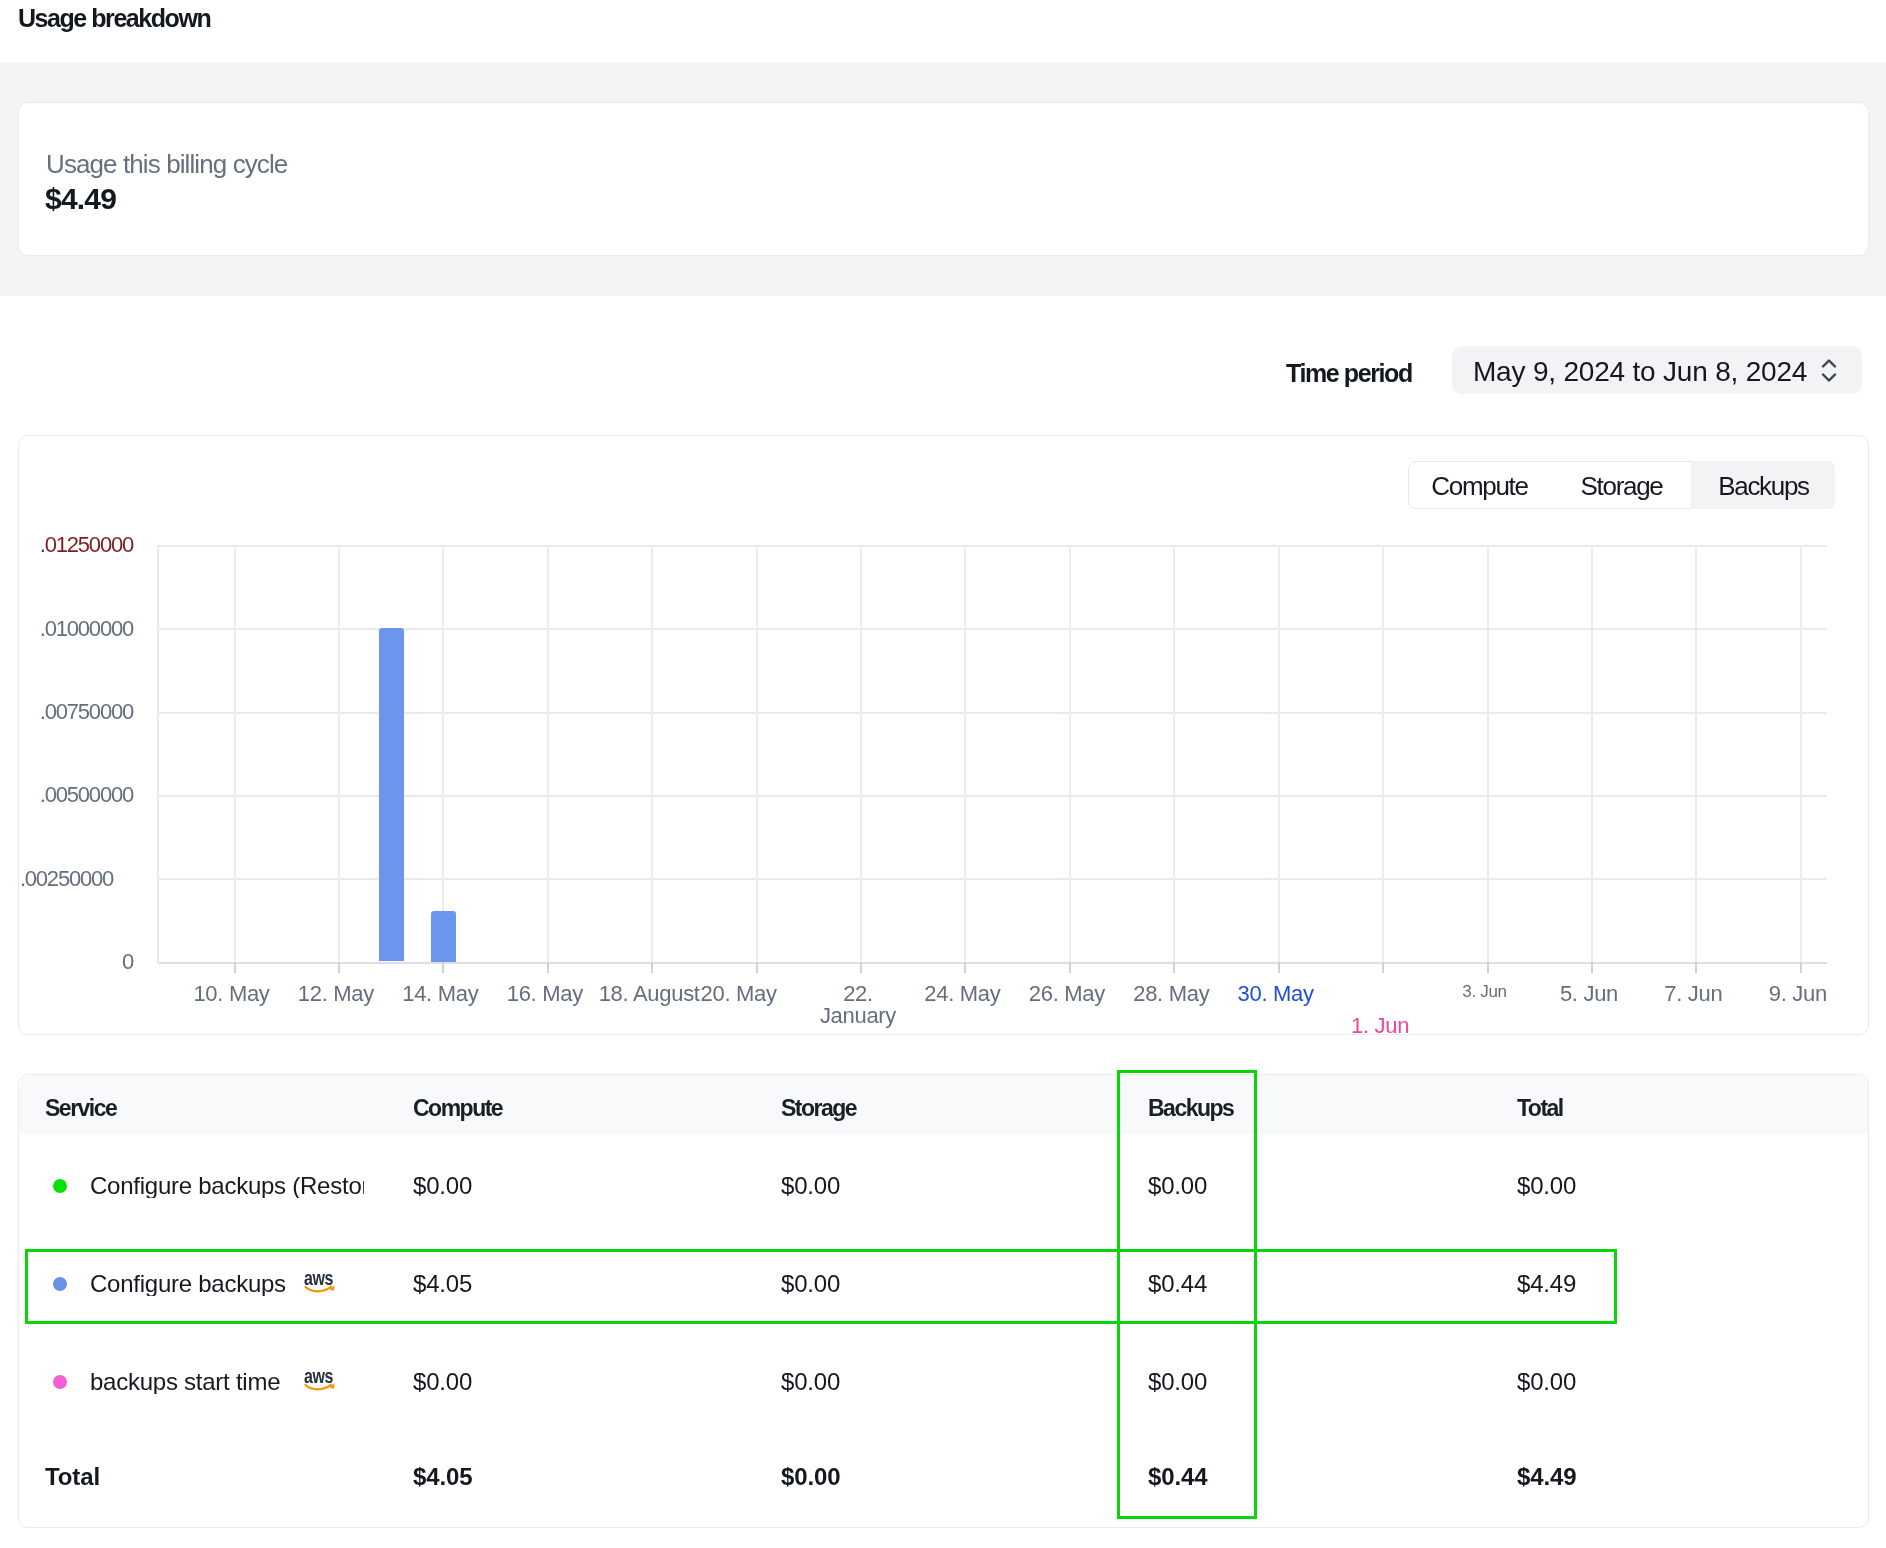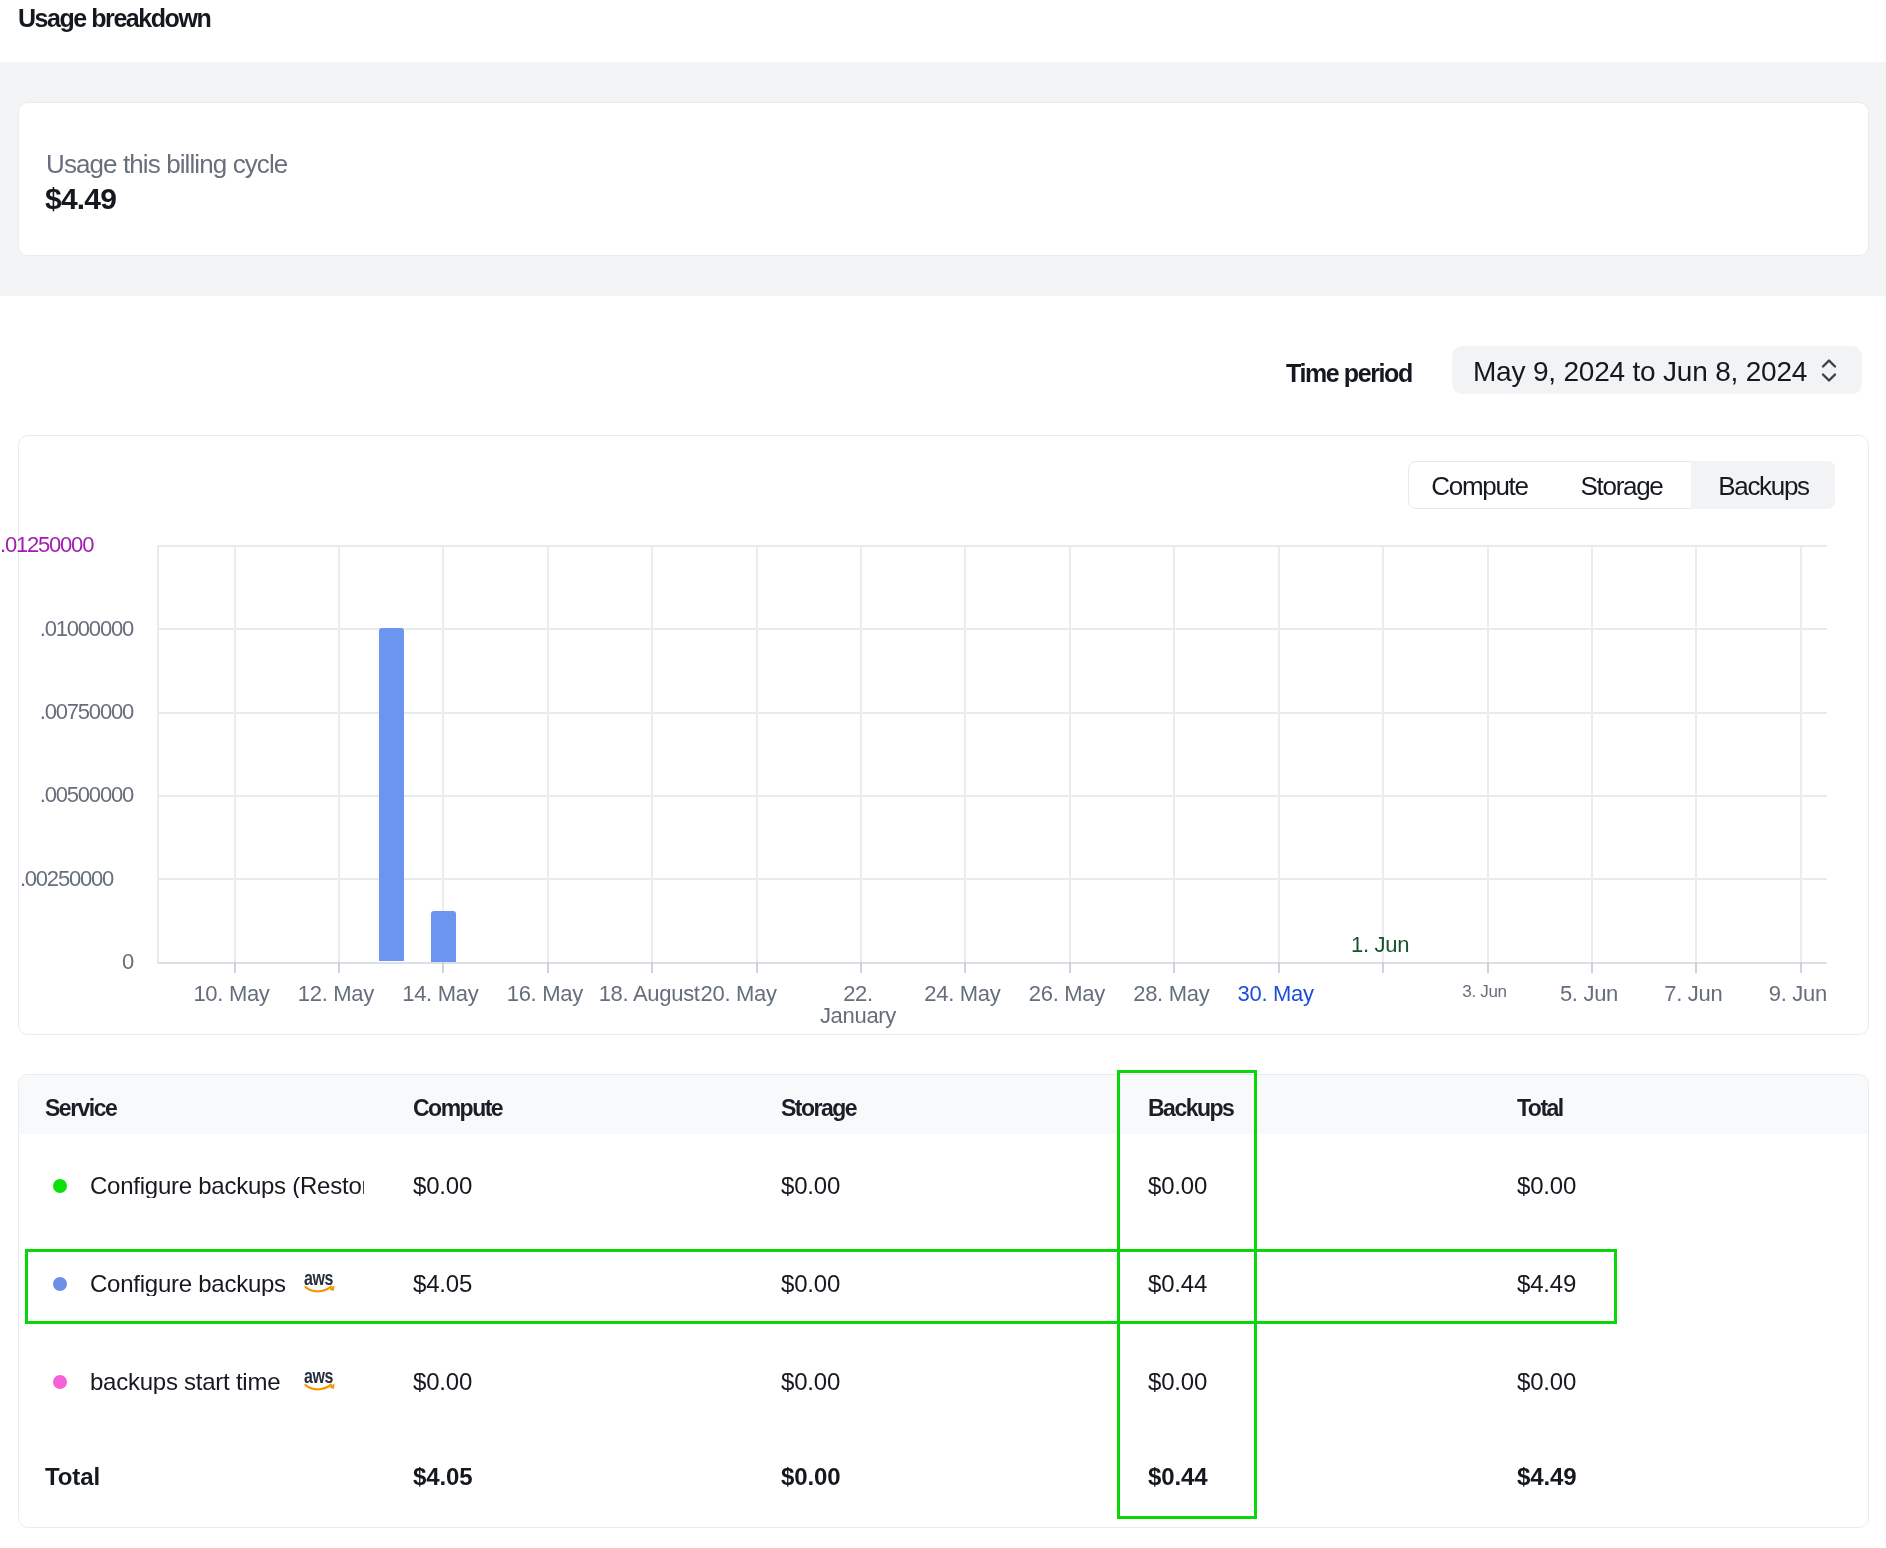--- a/index.html
+++ b/index.html
@@ -59,34 +59,34 @@
 <div class="a" style="left:1068.9px;top:961.5px;width:2px;height:11px;background:#ced3da"></div>
 <div class="a" style="left:1013.9px;top:983.4px;width:106px;text-align:center;font-size:22px;letter-spacing:-0.3px;line-height:1;color:#656e7c">26. May</div>
 <div class="a" style="left:1173.3px;top:545.0px;width:2px;height:416.5px;background:#e9ecf0"></div>
 <div class="a" style="left:1173.3px;top:961.5px;width:2px;height:11px;background:#ced3da"></div>
 <div class="a" style="left:1118.3px;top:983.4px;width:106px;text-align:center;font-size:22px;letter-spacing:-0.3px;line-height:1;color:#656e7c">28. May</div>
 <div class="a" style="left:1277.7px;top:545.0px;width:2px;height:416.5px;background:#e9ecf0"></div>
 <div class="a" style="left:1277.7px;top:961.5px;width:2px;height:11px;background:#ced3da"></div>
 <div class="a" style="left:1222.7px;top:983.4px;width:106px;text-align:center;font-size:22px;letter-spacing:-0.3px;line-height:1;color:#1d4ed8">30. May</div>
 <div class="a" style="left:1382.1px;top:545.0px;width:2px;height:416.5px;background:#e9ecf0"></div>
 <div class="a" style="left:1382.1px;top:961.5px;width:2px;height:11px;background:#ced3da"></div>
-<div class="a" style="left:1327.1px;top:934px;width:106px;text-align:center;font-size:22px;letter-spacing:-0.3px;line-height:1;color:#14532d">1. Jun</div>
+<div class="a" style="left:1327.1px;top:1015px;width:106px;text-align:center;font-size:22px;letter-spacing:-0.3px;line-height:1;color:#ec4899">1. Jun</div>
 <div class="a" style="left:1486.5px;top:545.0px;width:2px;height:416.5px;background:#e9ecf0"></div>
 <div class="a" style="left:1486.5px;top:961.5px;width:2px;height:11px;background:#ced3da"></div>
 <div class="a" style="left:1431.5px;top:983.4px;width:106px;text-align:center;font-size:17px;letter-spacing:-0.3px;line-height:1;color:#656e7c">3. Jun</div>
 <div class="a" style="left:1591.0px;top:545.0px;width:2px;height:416.5px;background:#e9ecf0"></div>
 <div class="a" style="left:1591.0px;top:961.5px;width:2px;height:11px;background:#ced3da"></div>
 <div class="a" style="left:1536.0px;top:983.4px;width:106px;text-align:center;font-size:22px;letter-spacing:-0.3px;line-height:1;color:#656e7c">5. Jun</div>
 <div class="a" style="left:1695.4px;top:545.0px;width:2px;height:416.5px;background:#e9ecf0"></div>
 <div class="a" style="left:1695.4px;top:961.5px;width:2px;height:11px;background:#ced3da"></div>
 <div class="a" style="left:1640.4px;top:983.4px;width:106px;text-align:center;font-size:22px;letter-spacing:-0.3px;line-height:1;color:#656e7c">7. Jun</div>
 <div class="a" style="left:1799.8px;top:545.0px;width:2px;height:416.5px;background:#e9ecf0"></div>
 <div class="a" style="left:1799.8px;top:961.5px;width:2px;height:11px;background:#ced3da"></div>
 <div class="a" style="left:1744.8px;top:983.4px;width:106px;text-align:center;font-size:22px;letter-spacing:-0.3px;line-height:1;color:#656e7c">9. Jun</div>
-<div class="a" style="left:0px;top:534.4px;width:133px;font-size:22px;letter-spacing:-1.2px;line-height:1;color:#a21caf">.01250000</div>
+<div class="a" style="left:0px;top:534.4px;width:133px;text-align:right;font-size:22px;letter-spacing:-1.2px;line-height:1;color:#7f1d1d">.01250000</div>
 <div class="a" style="left:0px;top:617.7px;width:133px;text-align:right;font-size:22px;letter-spacing:-1.2px;line-height:1;color:#656e7c">.01000000</div>
 <div class="a" style="left:0px;top:701.0px;width:133px;text-align:right;font-size:22px;letter-spacing:-1.2px;line-height:1;color:#656e7c">.00750000</div>
 <div class="a" style="left:0px;top:784.3px;width:133px;text-align:right;font-size:22px;letter-spacing:-1.2px;line-height:1;color:#656e7c">.00500000</div>
 <div class="a" style="left:0px;top:867.6px;width:133px;text-align:center;font-size:22px;letter-spacing:-1.2px;line-height:1;color:#656e7c">.00250000</div>
 <div class="a" style="left:0px;top:950.9px;width:133px;text-align:right;font-size:22px;letter-spacing:-1.2px;line-height:1;color:#656e7c">0</div>
 <div class="a" style="left:379.3px;top:628.3px;width:24.8px;height:333.2px;background:#6b95ee;border-radius:3px 3px 0 0"></div>
 <div class="a" style="left:430.8px;top:910.5px;width:25.5px;height:51px;background:#6b95ee;border-radius:3px 3px 0 0"></div>
 <div class="a" style="left:18px;top:1074px;width:1851px;height:454px;background:#fff;border:1px solid #e9ebee;border-radius:10px;overflow:hidden">
     <div style="position:absolute;left:0;top:0;width:100%;height:59px;background:#f8f9fb"></div>
   </div>

